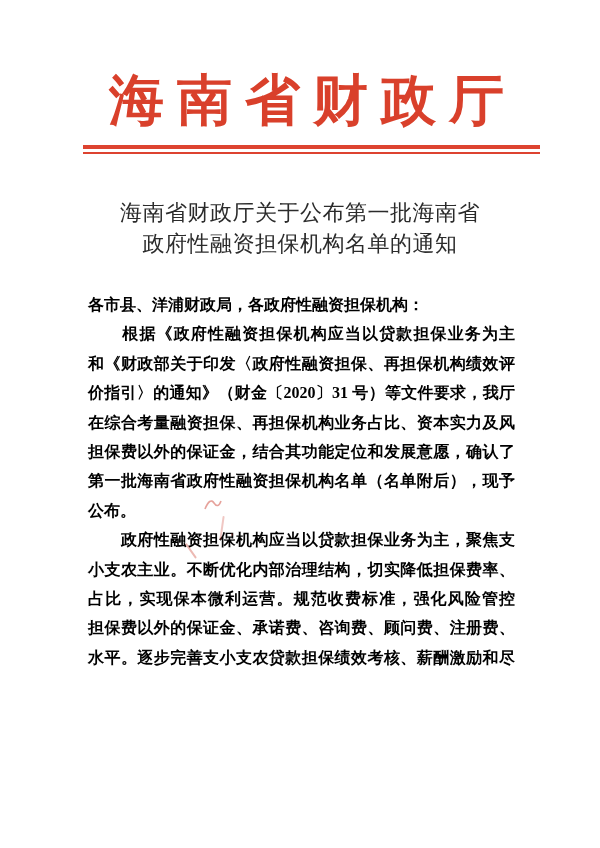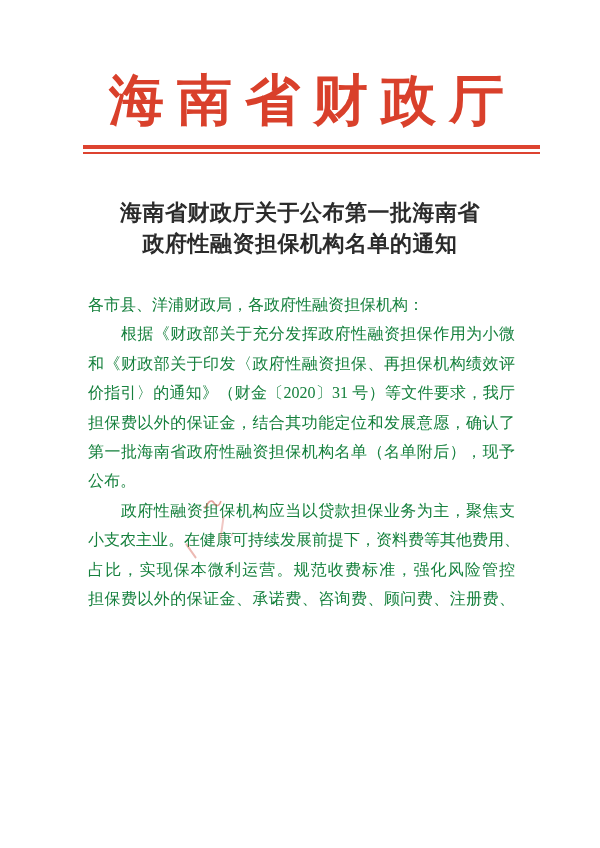--- a/index.html
+++ b/index.html
@@ -48,33 +48,34 @@
 
   
   .title {
     position: absolute;
     top: 197px;
     left: 0;
     width: 600px;
     text-align: center;
     color: #2b2b2b;
     font-size: 22px;
-    font-weight: bold;
+    font-weight: normal;
     line-height: 31px;
     letter-spacing: 0.5px;
   }
 
   
   .body-text {
     position: absolute;
     top: 290px;
     left: 88px;
     width: 427px;
-    color: #15803d;
+    color: #000000;
     font-size: 16px;
+    font-weight: bold;
   }
   .line {
     height: 29.4px;
     line-height: 29.4px;
     white-space: nowrap;
     text-align: justify;
     text-align-last: justify;
     overflow: visible;
   }
   .line.plain {
@@ -115,31 +116,33 @@
   </div>
 
   <div class="title">
     <div>海南省财政厅关于公布第一批海南省</div>
     <div>政府性融资担保机构名单的通知</div>
   </div>
 
   <div class="body-text">
     <div class="line plain">各市县、洋浦财政局，各政府性融资担保机构：</div>
 
-    <div class="line">　　根据《财政部关于充分发挥政府性融资担保作用为小微</div>
+    <div class="line">　　根据《政府性融资担保机构应当以贷款担保业务为主</div>
     <div class="line">和《财政部关于印发〈政府性融资担保、再担保机构绩效评</div>
     <div class="line">价指引〉的通知》（财金〔2020〕31 号）等文件要求，我厅</div>
+    <div class="line">在综合考量融资担保、再担保机构业务占比、资本实力及风</div>
     <div class="line">担保费以外的保证金，结合其功能定位和发展意愿，确认了</div>
     <div class="line">第一批海南省政府性融资担保机构名单（名单附后），现予</div>
     <div class="line plain">公布。</div>
 
     <div class="line">　　政府性融资担保机构应当以贷款担保业务为主，聚焦支</div>
-    <div class="line">小支农主业。在健康可持续发展前提下，资料费等其他费用、</div>
+    <div class="line">小支农主业。不断优化内部治理结构，切实降低担保费率、</div>
     <div class="line">占比，实现保本微利运营。规范收费标准，强化风险管控</div>
     <div class="line">担保费以外的保证金、承诺费、咨询费、顾问费、注册费、</div>
+    <div class="line">水平。逐步完善支小支农贷款担保绩效考核、薪酬激励和尽</div>
   </div>
 
   <svg class="ink" width="22" height="22" style="left:202px; top:494px;">
     <path d="M3 15 Q8 3 12 9 T19 7" stroke="rgba(205,70,55,0.5)" fill="none" stroke-width="1.6"></path>
   </svg>
   <div class="ink ink-stroke-v"></div>
   <div class="ink ink-stroke-d"></div>
   <div class="ink ink-dot"></div>
 
 </div>

